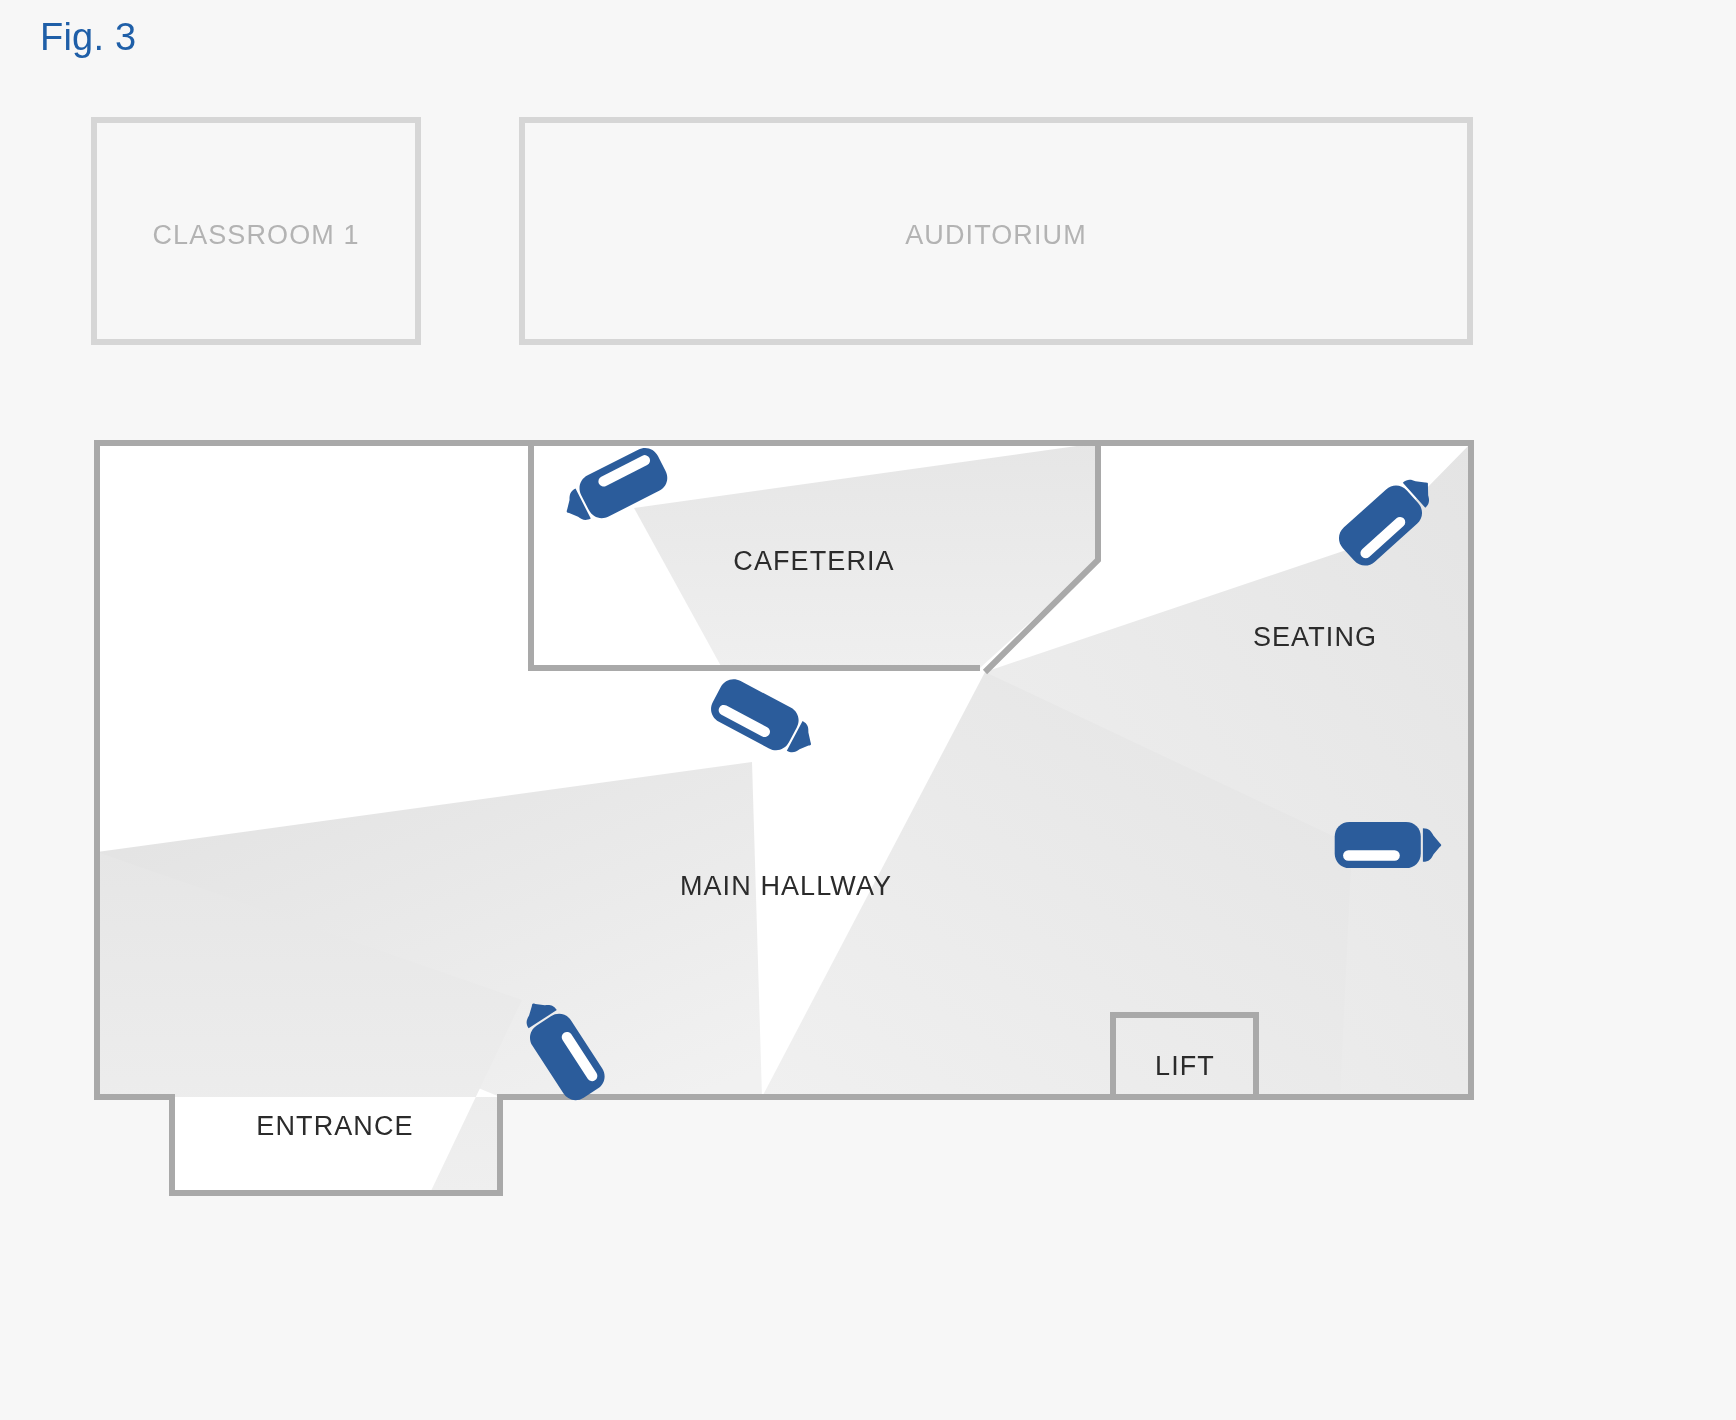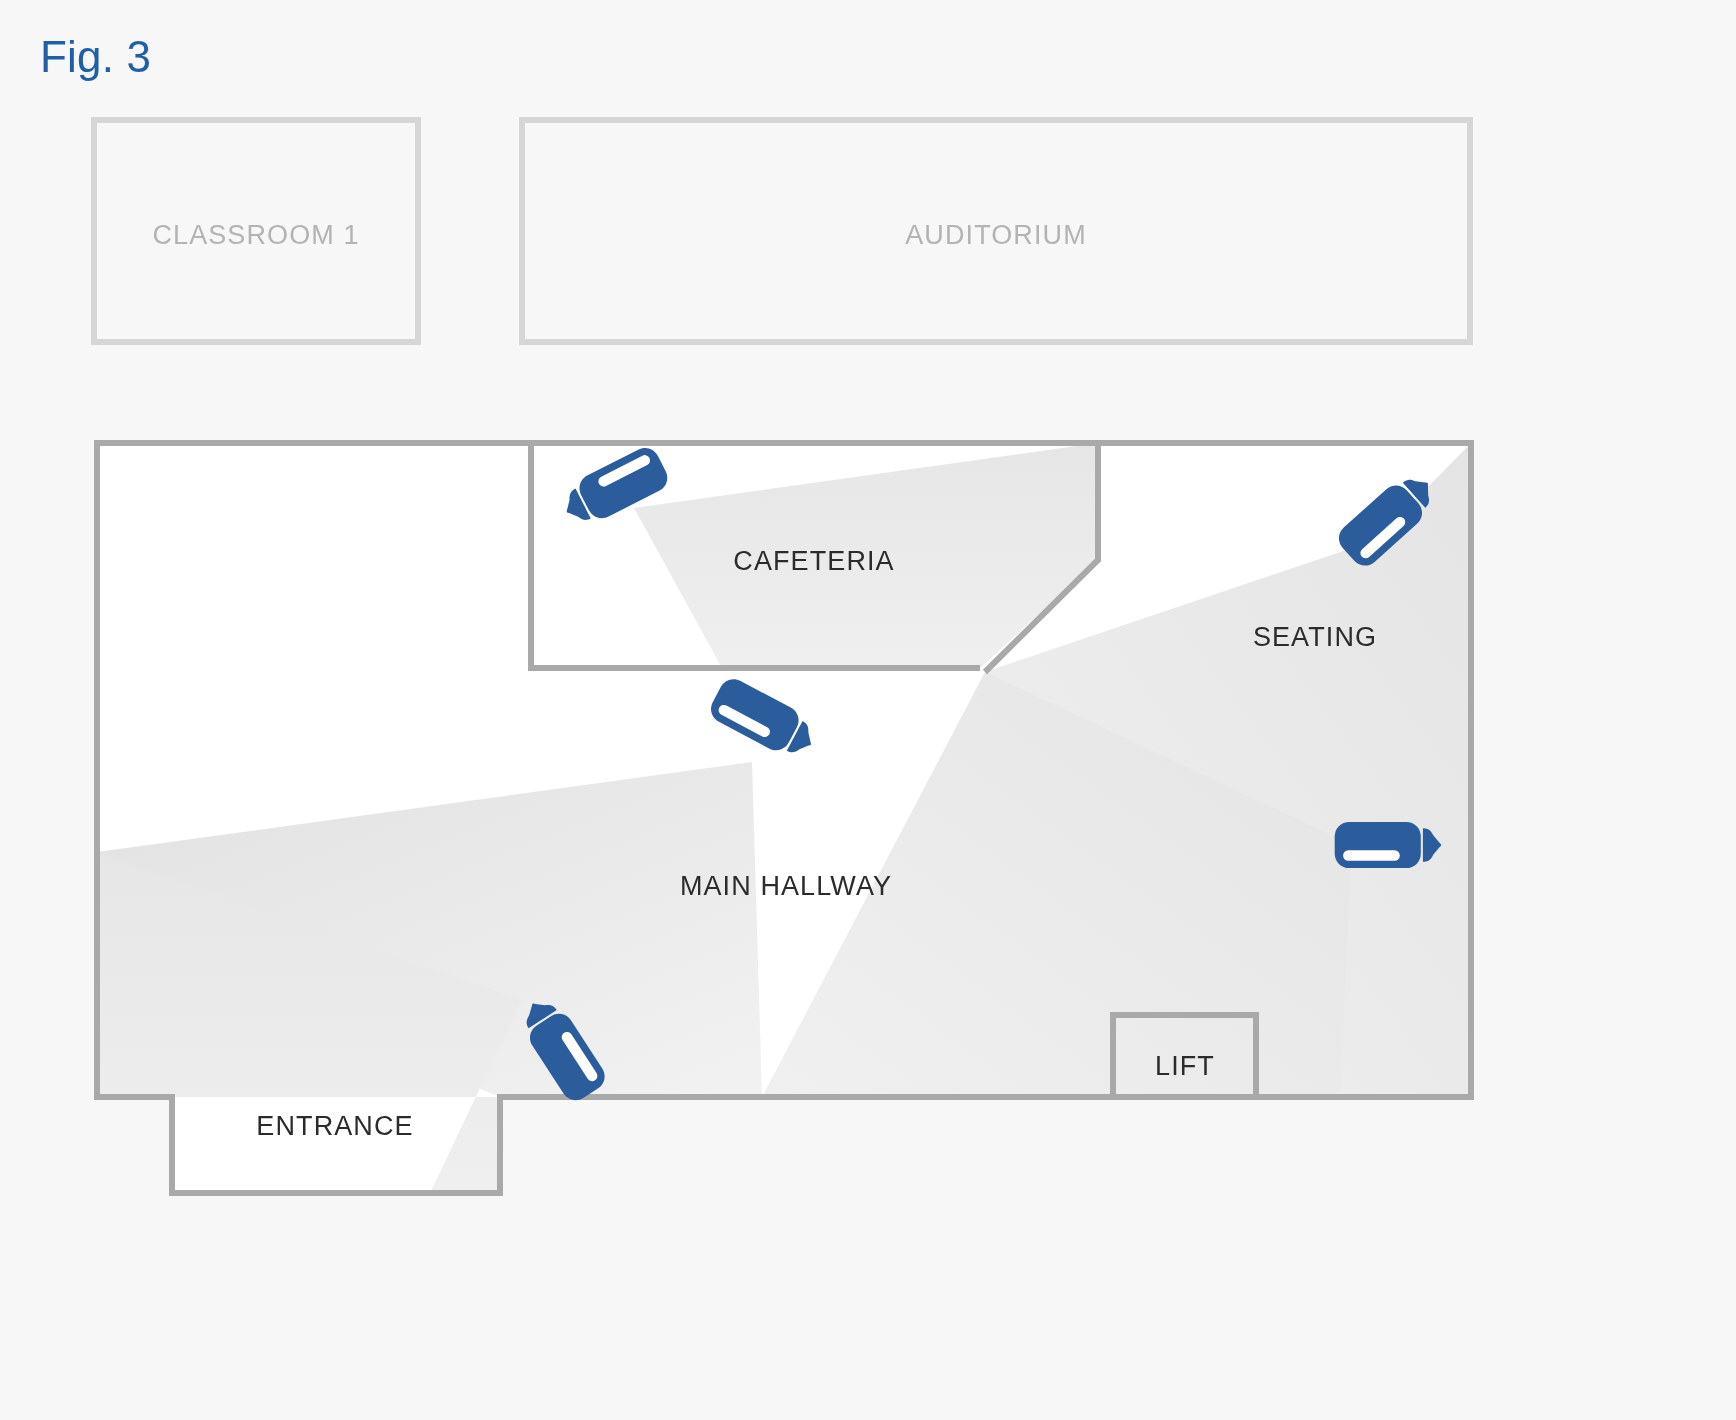--- a/index.html
+++ b/index.html
@@ -5,22 +5,22 @@
   html,body{margin:0;padding:0;}
   body{
     width:1736px;height:1420px;
     background:#f7f7f7;
     font-family:"Liberation Sans", sans-serif;
     overflow:hidden;
     position:relative;
   }
   #fig-title{
     position:absolute;
-    left:40px; top:32px;
-    font-size:44px;
+    left:40px; top:16px;
+    font-size:38px;
     color:#1f5fa8;
     letter-spacing:.2px;
     font-weight:400;
   }
   #plan-canvas{
     position:absolute;
     left:0; top:0;
     width:1736px; height:1420px;
   }
   .room-label{

